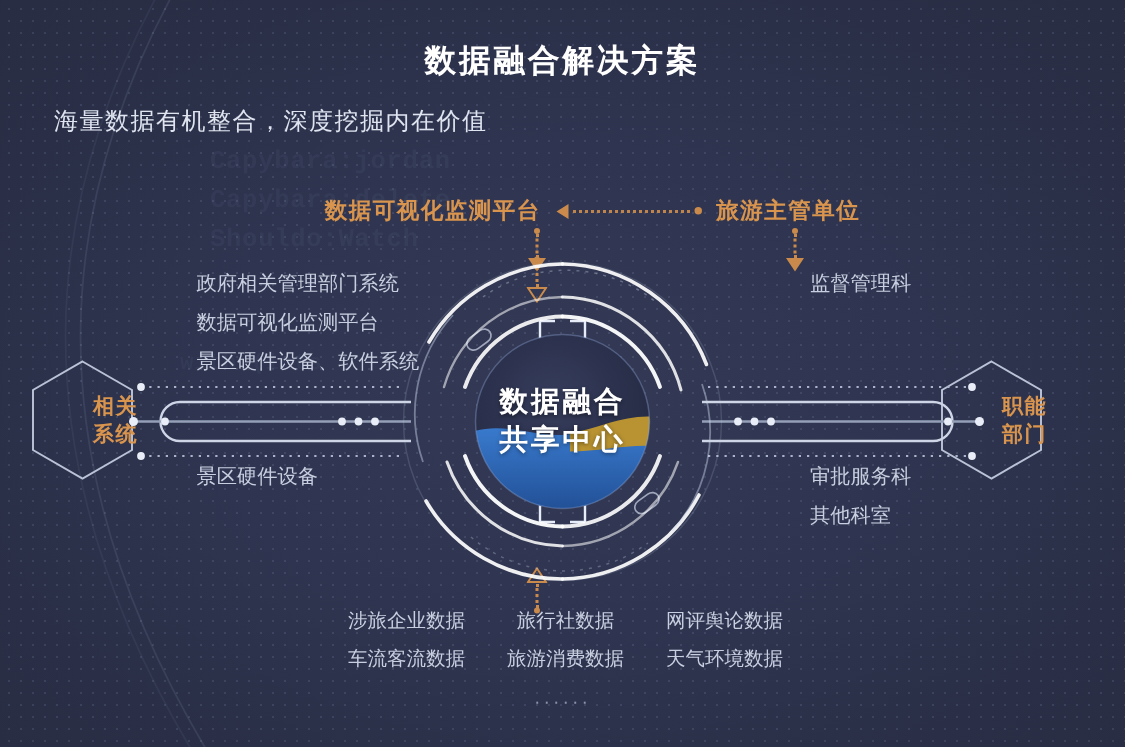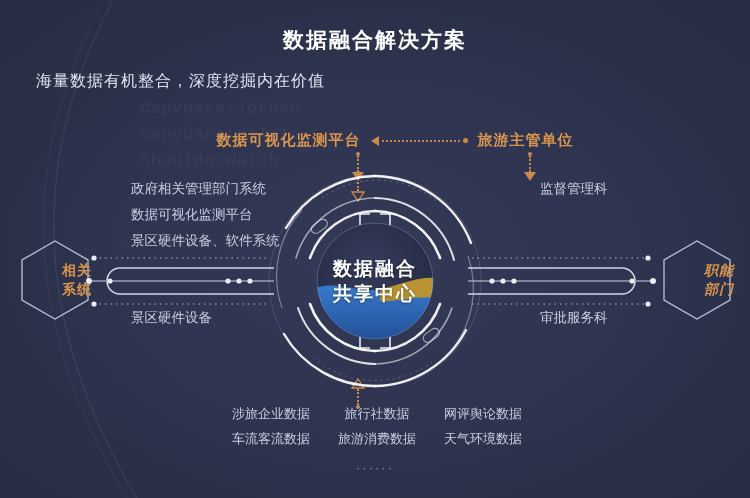--- a/index.html
+++ b/index.html
@@ -76,21 +76,21 @@
   .hex{
     position:absolute;width:74px;height:84px;
     display:flex;align-items:center;justify-content:flex-end;
   }
   .hex svg{position:absolute;inset:0;}
   .hex .htxt{
     position:relative;color:#d9944d;font-size:14px;font-weight:bold;
     line-height:19px;text-align:center;letter-spacing:1px;
   }
   #hex-left{left:18px;top:238px;}
-  #hex-right{left:660px;top:238px;font-style:italic;}
+  #hex-right{left:624px;top:238px;}
 
   
   .sidecol{position:absolute;margin-left:24px;}
   .sidecol .ln{color:#c8cfe0;font-size:13.5px;line-height:26px;white-space:nowrap;}
   #left-top{left:107px;top:176px;}
   #left-bottom{left:107px;top:305px;}
   #right-top{left:516px;top:176px;}
   #right-bottom{left:516px;top:305px;}
 
   
@@ -230,20 +230,21 @@
     <div class="ln">景区硬件设备、软件系统</div>
   </div>
   <div class="sidecol" id="left-bottom">
     <div class="ln">景区硬件设备</div>
   </div>
   <div class="sidecol" id="right-top">
     <div class="ln">监督管理科</div>
   </div>
   <div class="sidecol" id="right-bottom">
     <div class="ln">审批服务科</div>
+    <div class="ln">其他科室</div>
   </div>
 
   <div id="core">
     <svg viewBox="0 0 226 226">
       <defs>
         <clipPath id="sphereClip">
             <circle cx="113" cy="113" r="58"></circle>
           </clipPath>
         <radialGradient id="sphereBg" cx="45%" cy="38%" r="70%">
           <stop offset="0%" stop-color="#363d5c"></stop>

